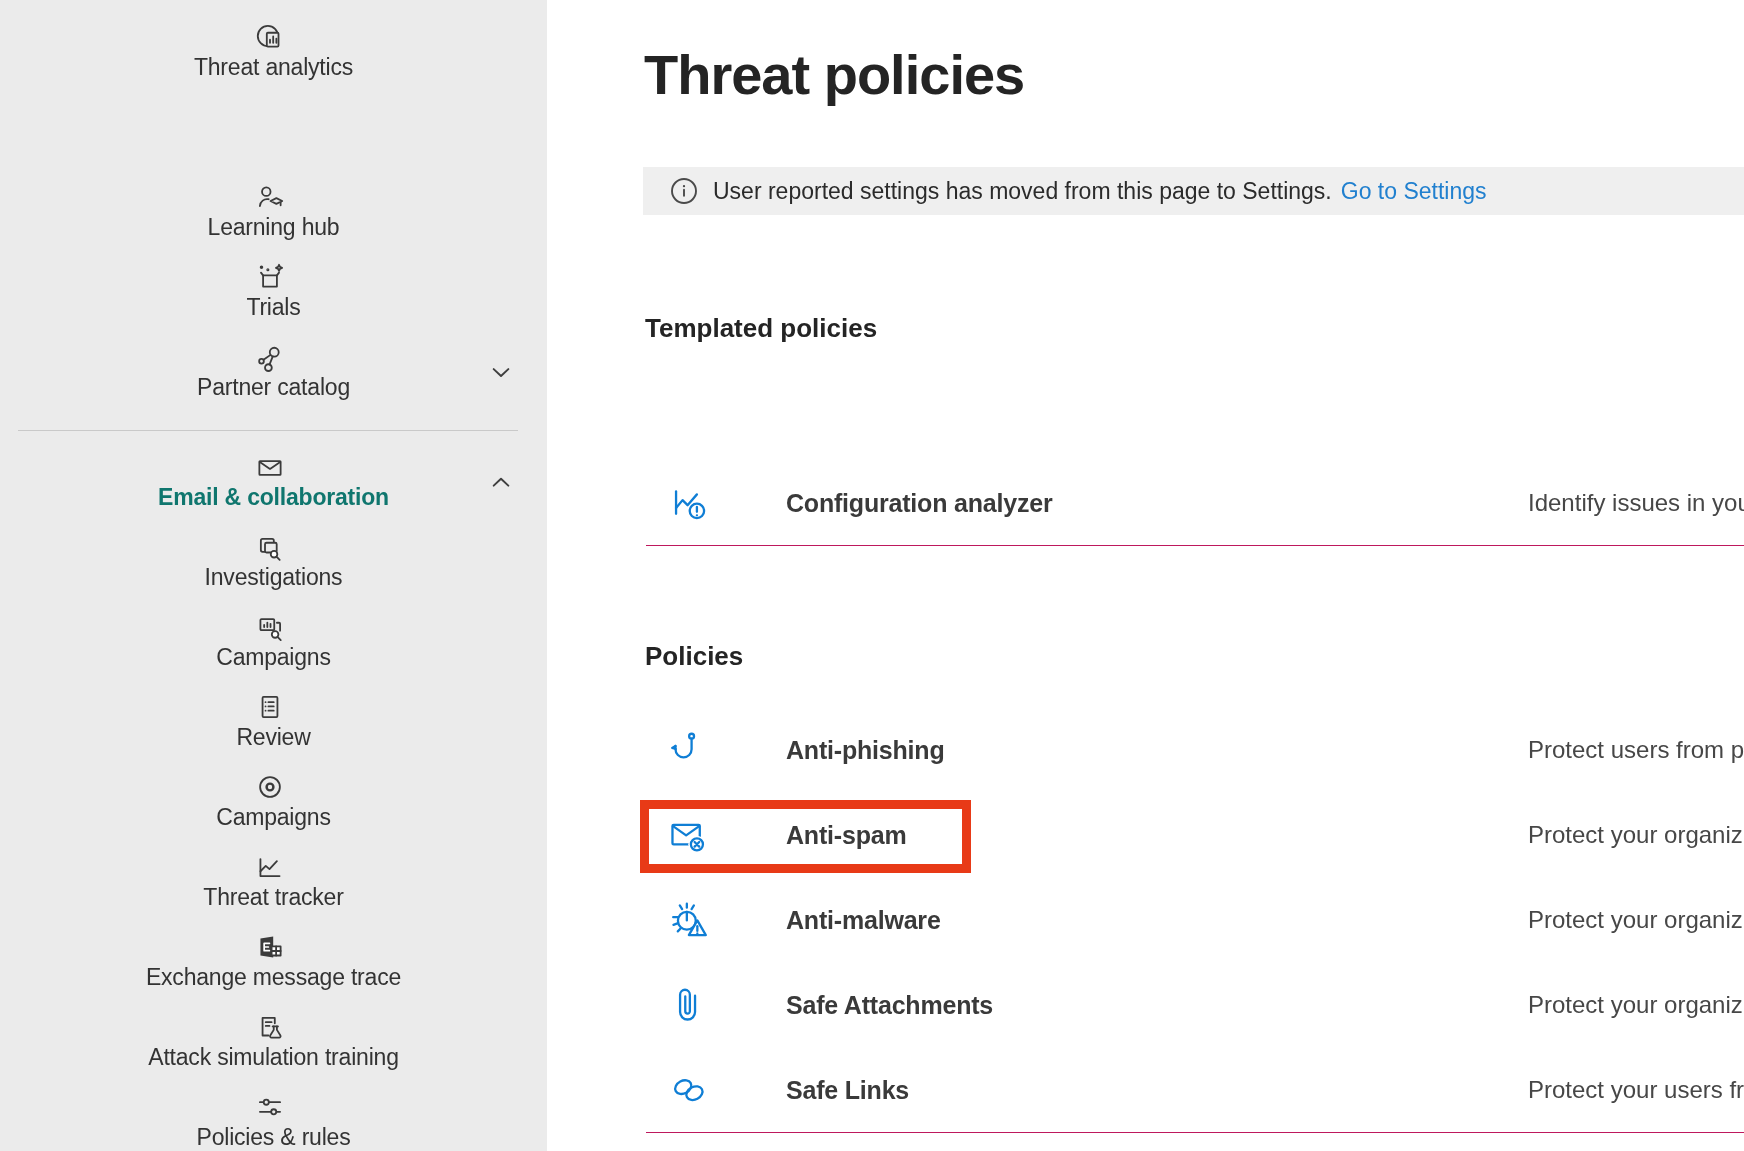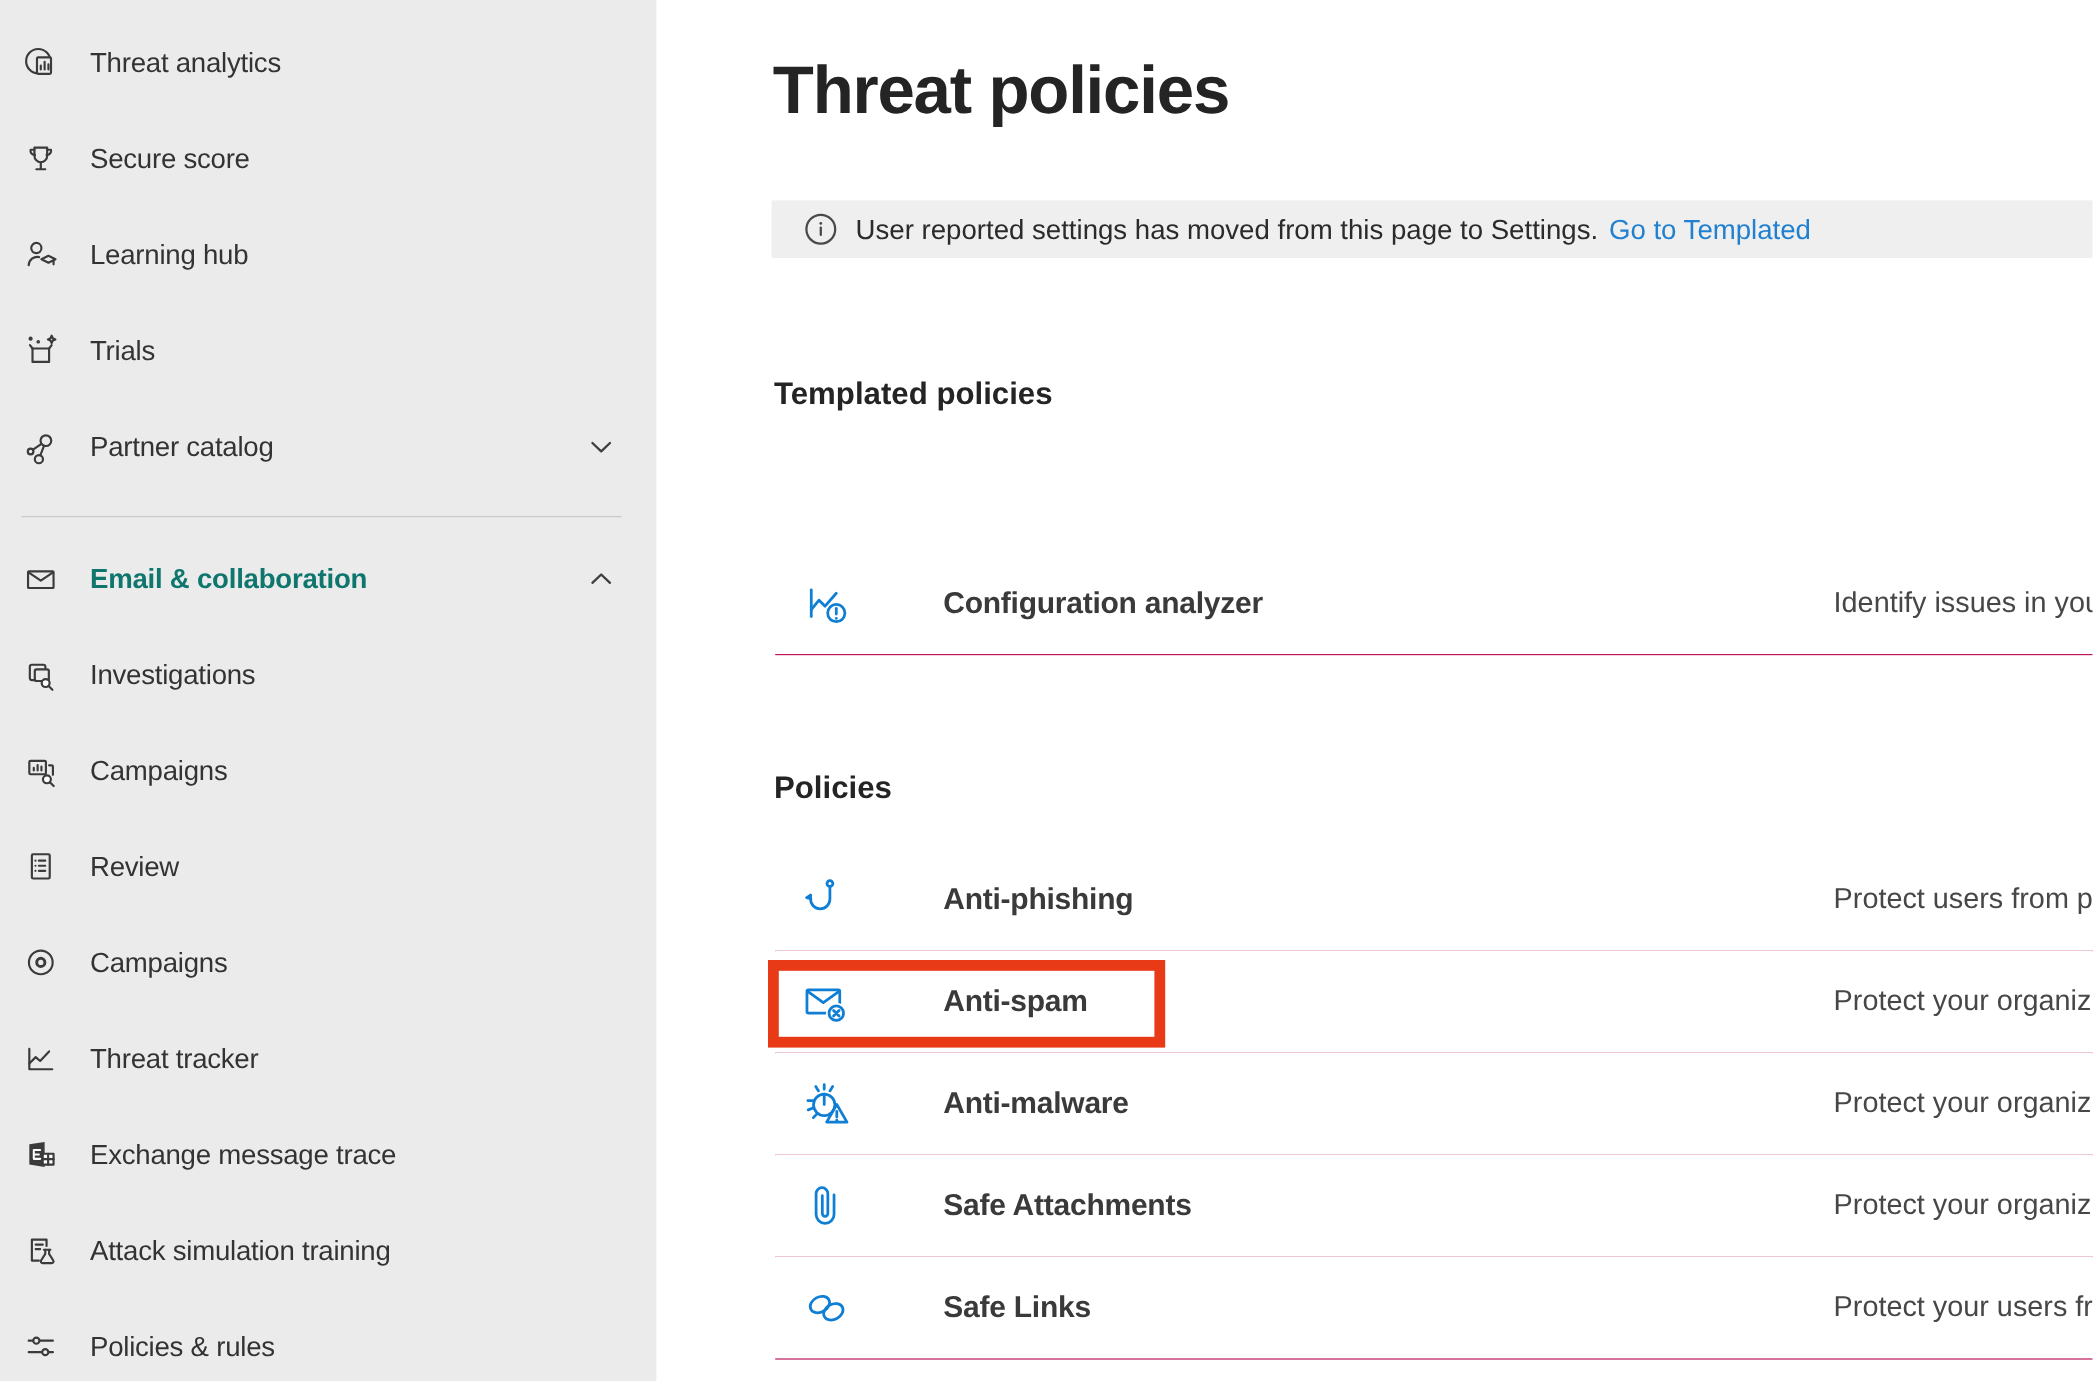--- a/index.html
+++ b/index.html
@@ -1,21 +1,21 @@
 <!DOCTYPE html>
 <html><head>
 <meta charset="utf-8">
 <style>
   html,body{margin:0;padding:0;background:#fff;}
   .canvas{position:relative;width:1744px;height:1151px;background:#ffffff;
           font-family:"Liberation Sans",sans-serif;overflow:hidden;}
 
   
   .sidebar{position:absolute;left:0;top:0;width:547px;height:1151px;background:#ebebeb;}
-  .side-item{position:absolute;left:0;width:547px;height:64px;display:flex;align-items:center;cursor:pointer;}
+  .side-item{position:absolute;left:0;width:547px;height:64px;display:flex;align-items:center;cursor:pointer;flex-direction:column;}
   .side-item .ic{width:34px;height:34px;margin-left:17px;margin-right:24px;flex:none;}
   .slabel{font-size:23px;color:#333333;letter-spacing:-0.2px;white-space:nowrap;}
   .side-item.bold .slabel{font-weight:700;color:#0f766e;}
   .schev{position:absolute;right:33px;top:50%;transform:translateY(-50%);width:26px;height:26px;}
   .sdivider{position:absolute;left:18px;top:430px;width:500px;height:1px;background:#c9c9c9;}
   .si path,.si circle,.si rect,.si ellipse{stroke:#3b3b3b;fill:none;stroke-width:1.7;stroke-linecap:round;stroke-linejoin:round;}
   .si .fdark{fill:#3b3b3b;stroke:none;}
   .si .wstroke{stroke:#ffffff;stroke-width:1.6;fill:none;}
   .si .maskg{fill:#ebebeb;}
   .si .wfill{fill:#ffffff;}
@@ -57,31 +57,20 @@
       <span class="ic">
         <svg class="si" viewBox="0 0 32 32" width="34" height="34">
           <circle cx="14" cy="15" r="9.5"></circle>
           <rect x="13" y="12" width="11" height="13" rx="1" class="maskg"></rect>
           <path d="M16 21.5v-3 M19 21.5v-6 M22 21.5v-4"></path>
         </svg>
       </span>
       <span class="slabel">Threat analytics</span>
     </div>
 
-    <div class="side-item" style="top:100px">
-      <span class="ic">
-        <svg class="si" viewBox="0 0 32 32" width="34" height="34">
-          <path d="M11 7.5h10v6.5a5 5 0 0 1-10 0z"></path>
-          <path d="M11 9.2H8a3.2 3.2 0 0 0 3.5 4"></path>
-          <path d="M21 9.2h3a3.2 3.2 0 0 1-3.5 4"></path>
-          <path d="M16 19v4.5 M12.5 24.5h7"></path>
-        </svg>
-      </span>
-      <span class="slabel">Secure score</span>
-    </div>
 
     <div class="side-item" style="top:180px">
       <span class="ic">
         <svg class="si" viewBox="0 0 32 32" width="34" height="34">
           <circle cx="12.5" cy="11" r="4"></circle>
           <path d="M6.5 24.5a6.8 6.8 0 0 1 8.2-6.4"></path>
           <path d="M16.5 19.8l5.5-2.7 5.5 2.7-5.5 2.7z"></path>
           <path d="M26 20.8v3"></path>
         </svg>
       </span>
@@ -231,21 +220,21 @@
 
   <div class="banner">
     <span class="iic">
       <svg class="ii" viewBox="0 0 28 28" width="28" height="28">
         <circle cx="14" cy="14" r="12"></circle>
         <path d="M14 12.6v6.2"></path>
         <circle cx="14" cy="9.2" r="1.15" class="dot"></circle>
       </svg>
     </span>
     <span class="banner-text">User reported settings has moved from this page to Settings.</span>
-    <span class="banner-link">Go to Templated</span>
+    <span class="banner-link">Go to Settings</span>
   </div>
 
   <div class="h2" style="top:313px">Templated policies</div>
 
 
   <div class="row borderb" style="top:460px">
     <span class="ric">
       <svg class="mi" viewBox="0 0 32 32" width="46" height="46">
         <path d="M7 8v15.5"></path>
         <path d="M7 19.5l4.5-5.5 3.5 3.5 6.5-7.5"></path>

